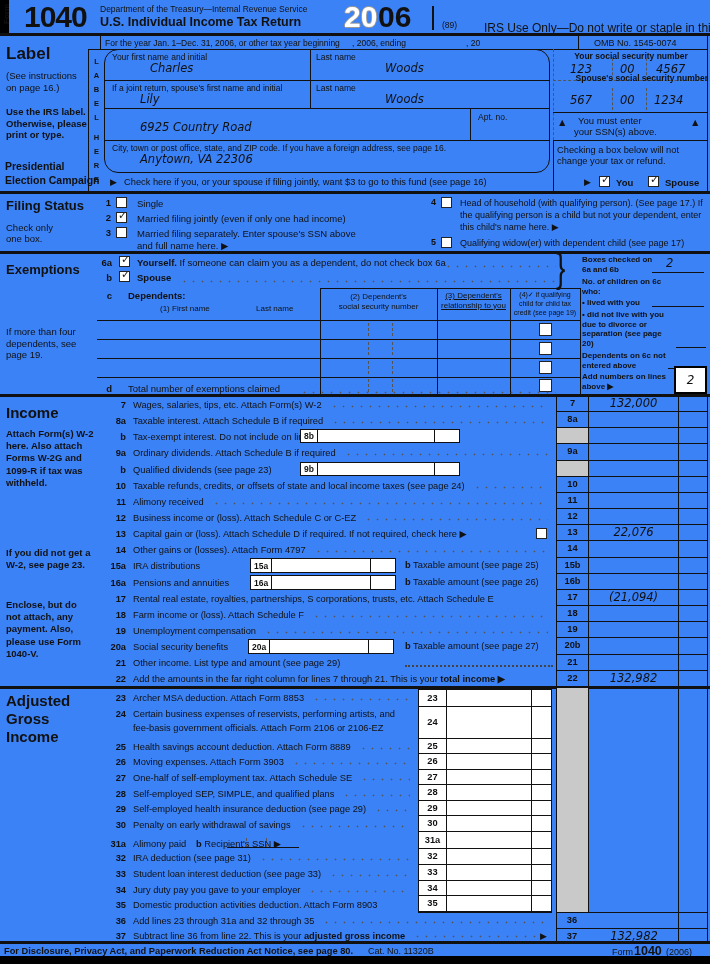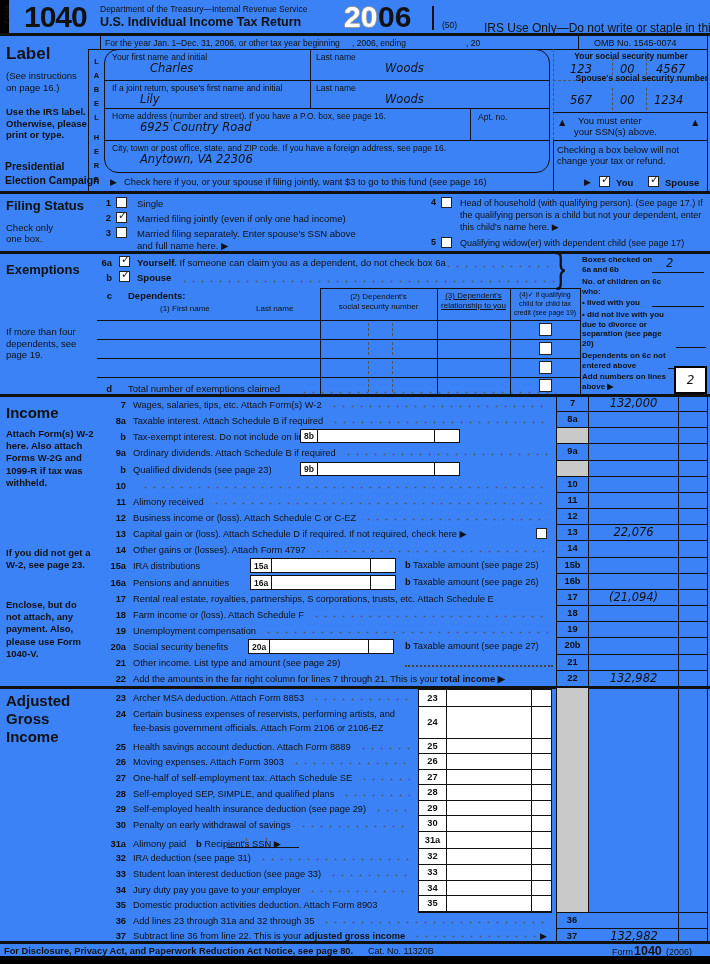--- a/index.html
+++ b/index.html
@@ -60,21 +60,21 @@
 <div class="page">
 
   <div class="blackbar" style="left:0;top:0;width:9px;height:33px;"></div>
   <span class="t f8 b" style="left:2px;top:24px;transform:rotate(-90deg);transform-origin:left top;">Form</span>
   <span class="t f30" style="left:24px;top:0px;font-weight:900;letter-spacing:-1px;">1040</span>
   <span class="t f85" style="left:100px;top:4px;">Department of the Treasury—Internal Revenue Service</span>
   <span class="t f12 b" style="left:100px;top:15px;">U.S. Individual Income Tax Return</span>
   <span class="t f30 b outline20" style="left:344px;top:0px;">20</span>
   <span class="t f30" style="left:378px;top:0px;font-weight:900;">06</span>
   <div class="vl" style="left:432px;top:6px;height:24px;width:1.5px;"></div>
-  <span class="t f85" style="left:442px;top:20px;">(50)</span>
+  <span class="t f85" style="left:442px;top:20px;">(89)</span>
   <span class="t f75" style="left:484px;top:21px;">IRS Use Only—Do not write or staple in this space.</span>
   <div class="hl thick" style="left:0;top:33px;width:710px;"></div>
 
   <div class="vl" style="left:100px;top:35px;height:14px;"></div>
   <span class="t f85" style="left:105px;top:38px;">For the year Jan. 1–Dec. 31, 2006, or other tax year beginning</span>
   <span class="t f85" style="left:352px;top:38px;">, 2006, ending</span>
   <span class="t f85" style="left:466px;top:38px;">, 20</span>
   <div class="vl" style="left:578px;top:35px;height:14px;"></div>
   <span class="t f9" style="left:594px;top:38px;">OMB No. 1545-0074</span>
   <div class="hl" style="left:88px;top:49px;width:620px;"></div>
@@ -94,21 +94,20 @@
   <div class="vl" style="left:470px;top:108px;height:32px;"></div>
 
   <span class="t f85" style="left:112px;top:52px;">Your first name and initial</span>
   <span class="t f85" style="left:316px;top:52px;">Last name</span>
   <span class="t hand" style="left:150px;top:61px;">Charles</span>
   <span class="t hand" style="left:385px;top:61px;">Woods</span>
   <span class="t f85" style="left:112px;top:83px;">If a joint return, spouse's first name and initial</span>
   <span class="t f85" style="left:316px;top:83px;">Last name</span>
   <span class="t hand" style="left:140px;top:92px;">Lily</span>
   <span class="t hand" style="left:385px;top:92px;">Woods</span>
-  <span class="t f85" style="left:112px;top:111px;">Home address (number and street). If you have a P.O. box, see page 16.</span>
   <span class="t hand" style="left:140px;top:120px;">6925 Country Road</span>
   <span class="t f85" style="left:478px;top:112px;">Apt. no.</span>
   <span class="t f85" style="left:112px;top:143px;">City, town or post office, state, and ZIP code. If you have a foreign address, see page 16.</span>
   <span class="t hand" style="left:140px;top:152px;">Anytown, VA 22306</span>
 
   <div class="dashv" style="left:553px;top:49px;height:91px;"></div>
   <div class="t f85 b c" style="left:556px;top:51px;width:150px;">Your social security number</div>
   <span class="t hand" style="left:570px;top:62px;">123</span>
   <span class="t hand" style="left:620px;top:62px;">00</span>
   <span class="t hand" style="left:656px;top:62px;">4567</span>
@@ -263,20 +262,21 @@
       <span class="n">b</span>
       <span class="txt">Qualified dividends (see page 23)</span>
     <div class="ibox" style="left:204px;top:0px;width:160px;height:14px;">
         <span class="lbl">9b</span>
         <span class="cell"></span>
         <span class="cents"></span>
       </div>
     </div>
   <div class="irow" style="top:478px;">
       <span class="n">10</span>
+      <span class="txt">Taxable refunds, credits, or offsets of state and local income taxes (see page 24)</span>
       <span class="fill"></span>
     </div>
   <div class="irow" style="top:494px;">
       <span class="n">11</span>
       <span class="txt">Alimony received</span>
       <span class="fill"></span>
     </div>
   <div class="irow" style="top:510px;">
       <span class="n">12</span>
       <span class="txt">Business income or (loss). Attach Schedule C or C-EZ</span>

